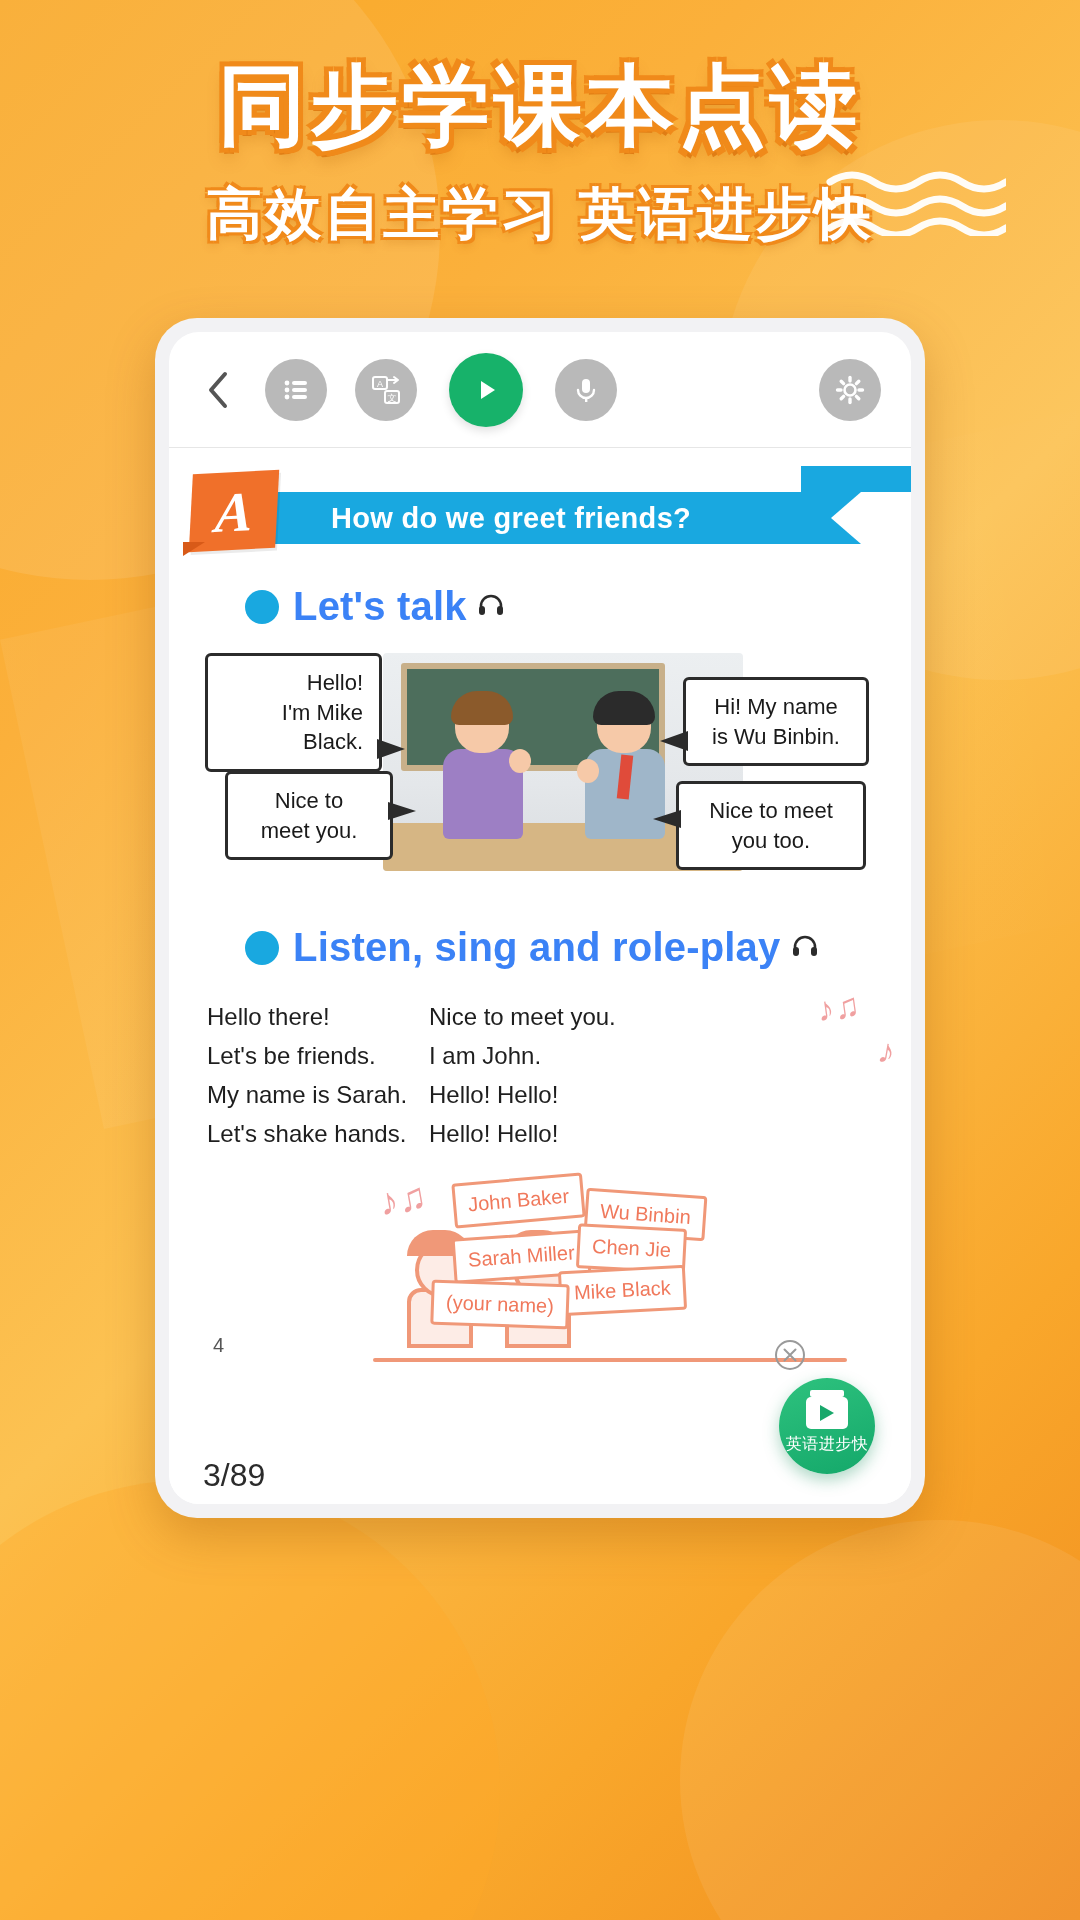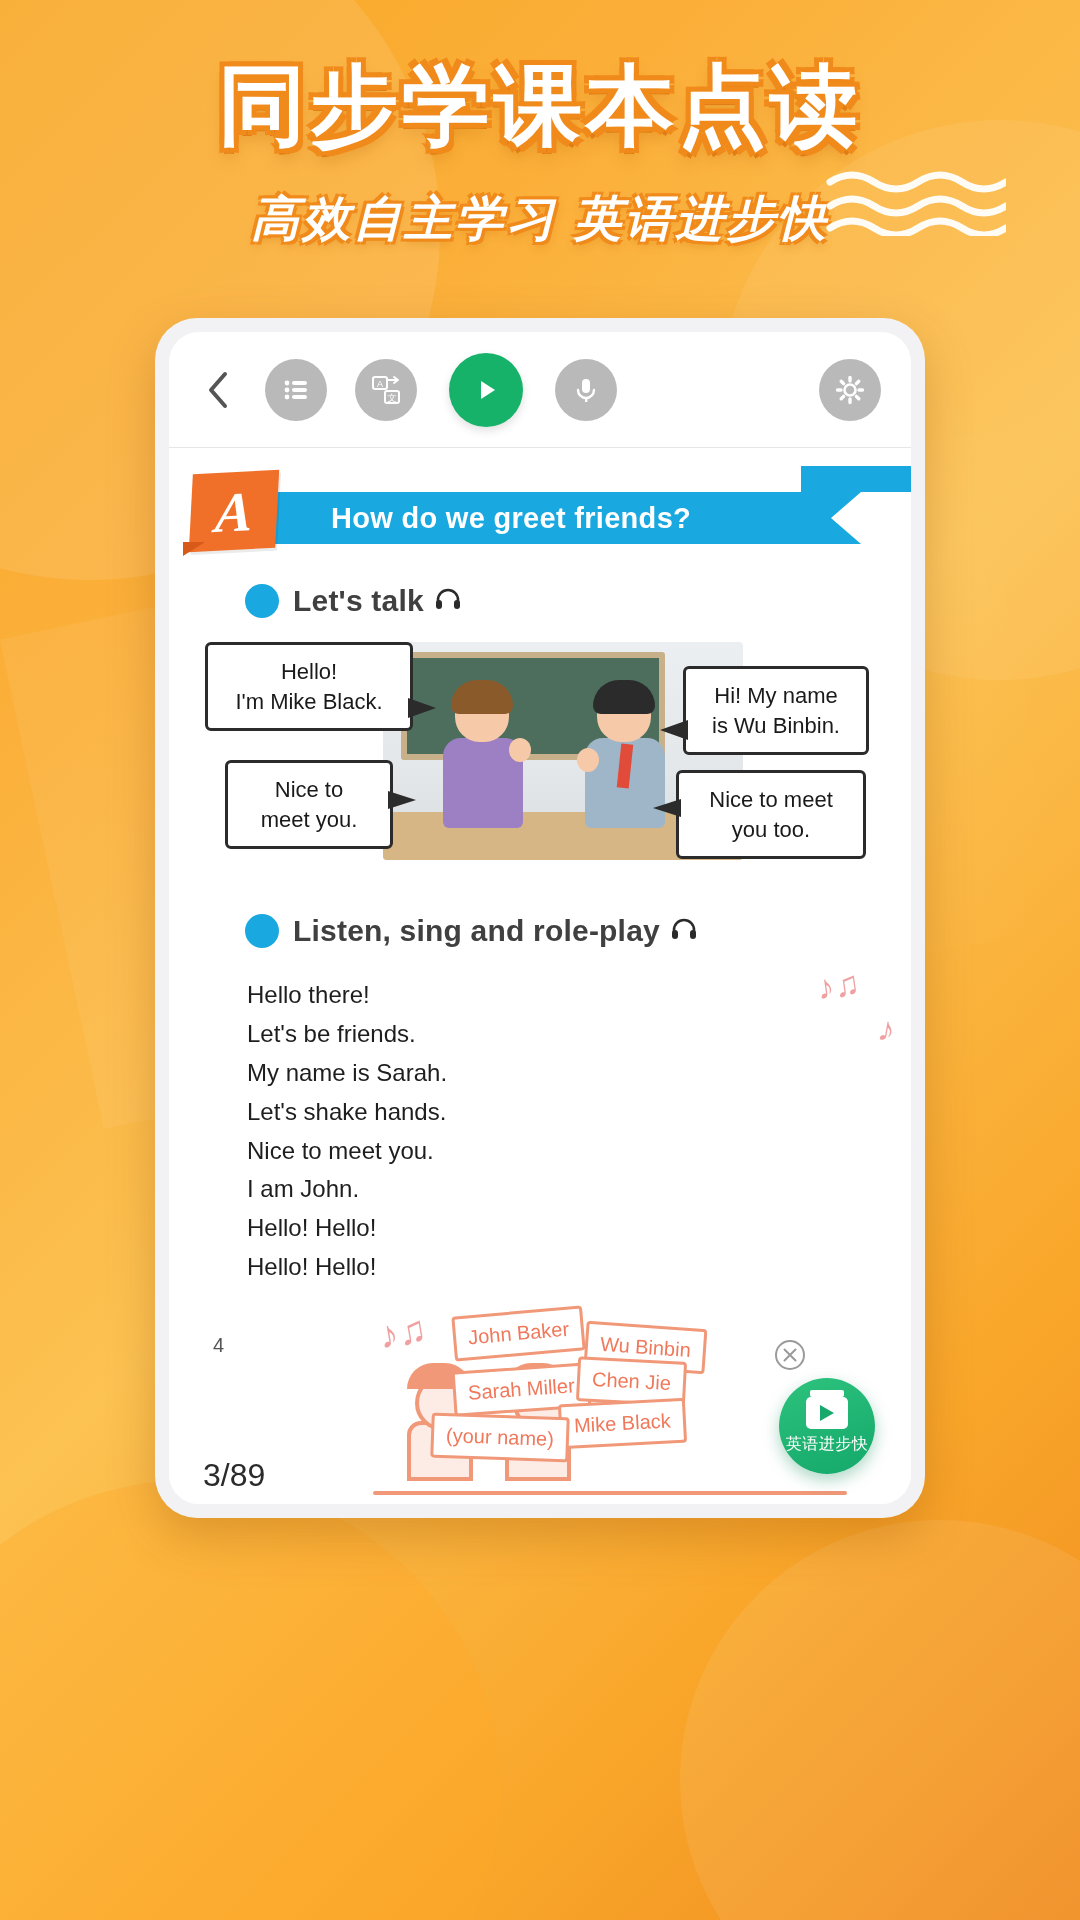--- a/index.html
+++ b/index.html
@@ -71,32 +71,31 @@
     line-height: 1.08;
     text-shadow:
       -5px -5px 0 #f08a1a,
       5px -5px 0 #f08a1a,
       -5px 5px 0 #f08a1a,
       5px 5px 0 #f08a1a,
       0 6px 0 #e07d14,
       0 10px 16px rgba(180,90,0,0.35);
   }
   .subline {
-    margin-top: 34px;
-    font-size: 48px;
+    margin-top: 24px;
+    font-size: 56px;
     font-weight: bold;
     color: #ffffff;
     letter-spacing: 3px;
     text-shadow:
       -3px -3px 0 #f08a1a,
       3px -3px 0 #f08a1a,
       -3px 3px 0 #f08a1a,
       3px 3px 0 #f08a1a,
       0 5px 10px rgba(180,90,0,0.30);
-    font-style: italic;
   }
   .wave-deco {
     position: absolute;
     right: 74px;
     top: 108px;
     width: 180px;
     height: 70px;
   }
 
   
@@ -234,23 +233,23 @@
     margin: 26px 0 0 76px;
   }
   .sec-dot {
     width: 34px; height: 34px;
     border-radius: 50%;
     background: #19a8e0;
     margin-right: 14px;
     flex: none;
   }
   .sec-title {
-    font-size: 30px;
+    font-size: 40px;
     font-weight: bold;
-    color: #404040;
+    color: #3b82f6;
     letter-spacing: 0.2px;
   }
   .headphone {
     margin-left: 10px;
     color: #2b2b2b;
   }
 
   
   .talk-block {
     position: relative;
@@ -333,21 +332,21 @@
     background: #ffffff;
     border: 3px solid #2b2b2b;
     border-radius: 6px;
     padding: 12px 16px;
     font-size: 22px;
     line-height: 1.35;
     color: #1a1a1a;
     text-align: center;
     box-sizing: border-box;
   }
-  .b1 { left: 0px;   top: 8px;   width: 208px; }
+  .b1 { left: 0px;   top: 8px;   width: 177px; text-align: right; }
   .b2 { right: 6px;  top: 32px;  width: 186px; }
   .b3 { left: 20px;  top: 126px; width: 168px; }
   .b4 { right: 9px;  top: 136px; width: 190px; }
   .bubble-tail {
     position: absolute;
     width: 0; height: 0;
   }
   .b1 .bubble-tail {
     right: -26px; bottom: 10px;
     border-left: 28px solid #2b2b2b;
@@ -370,25 +369,24 @@
     left: -26px; top: 26px;
     border-right: 28px solid #2b2b2b;
     border-top: 9px solid transparent;
     border-bottom: 9px solid transparent;
   }
 
   
   .lyrics {
     position: relative;
     display: flex;
-    margin: 28px 0 0 78px;
+    margin: 28px 0 0 38px;
     font-size: 24px;
     color: #1e1e1e;
     line-height: 1.62;
-    flex-direction: column;
   }
   .lyr-col { width: 222px; }
   .music-note {
     position: absolute;
     color: #f0a0a0;
     font-size: 34px;
   }
   .note-a { right: 52px; top: -18px; transform: rotate(-8deg); }
   .note-b { right: 16px; top: 26px; transform: rotate(10deg); }
 

